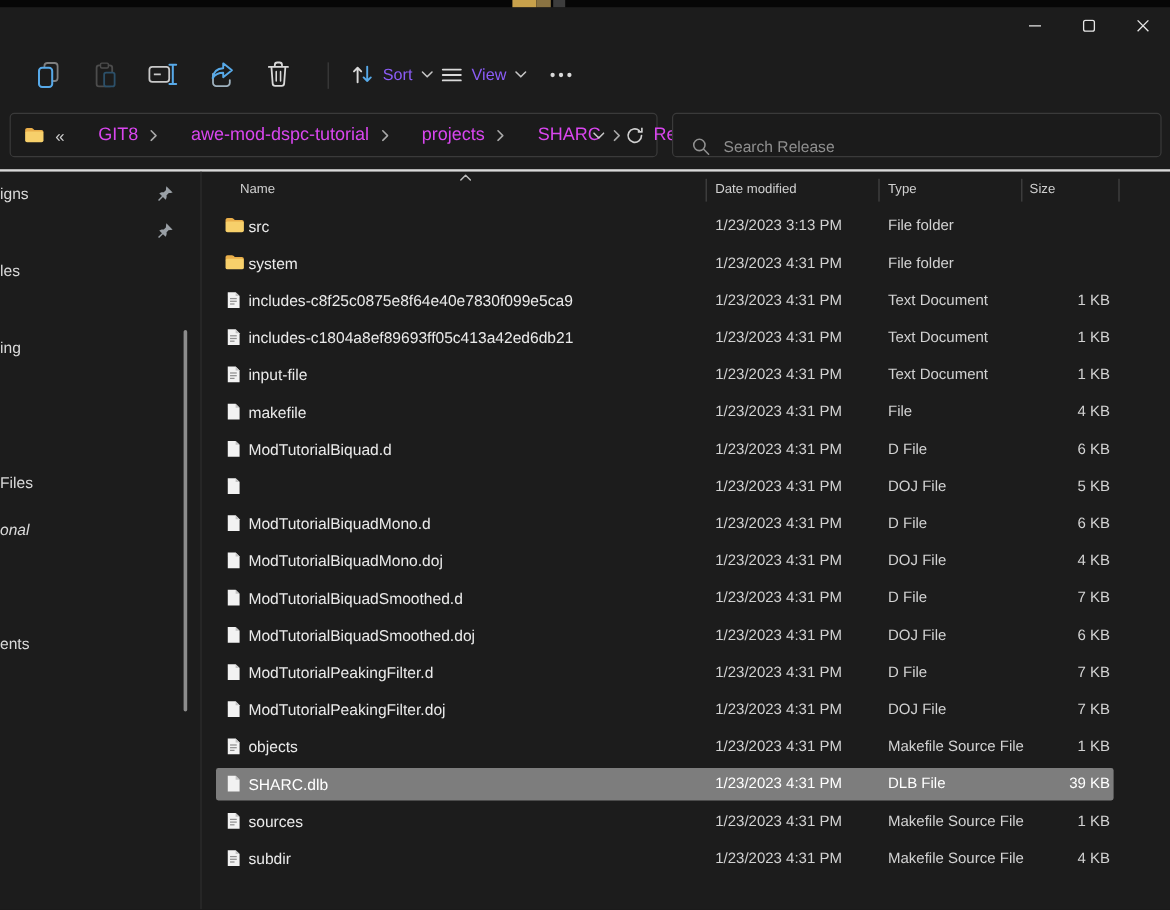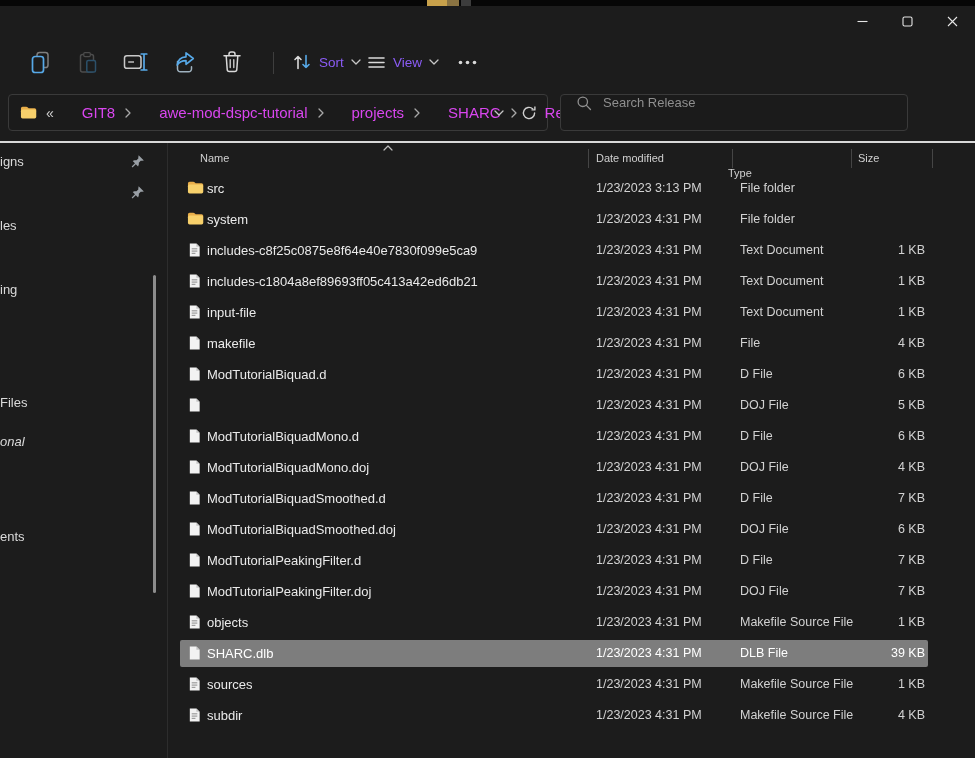--- a/index.html
+++ b/index.html
@@ -39,21 +39,21 @@
 
   
   .address-bar{position:absolute;left:8px;top:94px;width:540px;height:37px;border:1px solid var(--panel-border);border-radius:4px;background:#1b1b1b;display:flex;align-items:center;}
   .addr-folder{margin-left:11px;flex:0 0 auto;}
   .addr-overflow{margin-left:9px;color:#cfcfcf;font-size:14px;}
   .crumbs{display:flex;align-items:center;margin-left:4px;white-space:nowrap;}
   .crumb{color:#d946ef;font-size:15px;padding:3px 6px;border-radius:3px;margin-left:18px;}
   .crumb-sep{display:flex;align-items:center;padding:0 4px;}
   .addr-controls{position:absolute;right:3px;top:0;height:35px;display:flex;align-items:center;}
   .addr-ctl-btn{width:30px;height:30px;display:flex;align-items:center;justify-content:center;background:transparent;border:none;border-radius:4px;}
-  .search-box{position:absolute;left:560px;top:94px;width:348px;height:37px;border:1px solid var(--panel-border);border-radius:4px;background:#1b1b1b;display:flex;align-items:flex-start;}
+  .search-box{position:absolute;left:560px;top:94px;width:408px;height:37px;border:1px solid var(--panel-border);border-radius:4px;background:#1b1b1b;display:flex;align-items:flex-end;}
   .search-box .icon{margin-left:15px;}
   .search-input{margin-left:11px;flex:1;background:transparent;border:none;outline:none;color:#cfcfcf;font-size:13px;font-family:inherit;}
   .search-input::placeholder{color:#8f8f8f;}
 
   
   .top-separator{position:absolute;left:0;top:141px;width:975px;height:2px;background:#d8d8d8;}
 
   
   .sidebar{position:absolute;left:0;top:143px;width:168px;height:615px;}
   .sb-item{position:absolute;left:0;width:168px;height:24px;}
@@ -289,21 +289,21 @@
       <div class="sb-item" style="top: 382px;">
         <span class="sb-label">ents</span>
       </div>
     </div>
   <div class="pane-divider"></div>
 
   <div class="list-pane">
     <div class="list-header" id="list-header">
         <button class="hdr" style="left: 32px;">Name</button>
         <button class="hdr" style="left: 428px;">Date modified</button>
-        <button class="hdr" style="left: 560px; margin-top: 15px;">Type</button>
+        <button class="hdr" style="left: 572px;">Type</button>
         <button class="hdr" style="left: 690px;">Size</button>
         <div class="hdr-div" style="left: 420px;"></div>
         <div class="hdr-div" style="left: 564px;"></div>
         <div class="hdr-div" style="left: 683px;"></div>
         <div class="hdr-div" style="left: 764px;"></div>
         <span class="hdr-caret">
           <svg class="icon" width="10" height="6" viewBox="0 0 10 6">
             <path d="M1 5l4-4 4 4" stroke="#bdbdbd" stroke-width="1.2" fill="none" stroke-linecap="round" stroke-linejoin="round"></path>
           </svg>
         </span>

